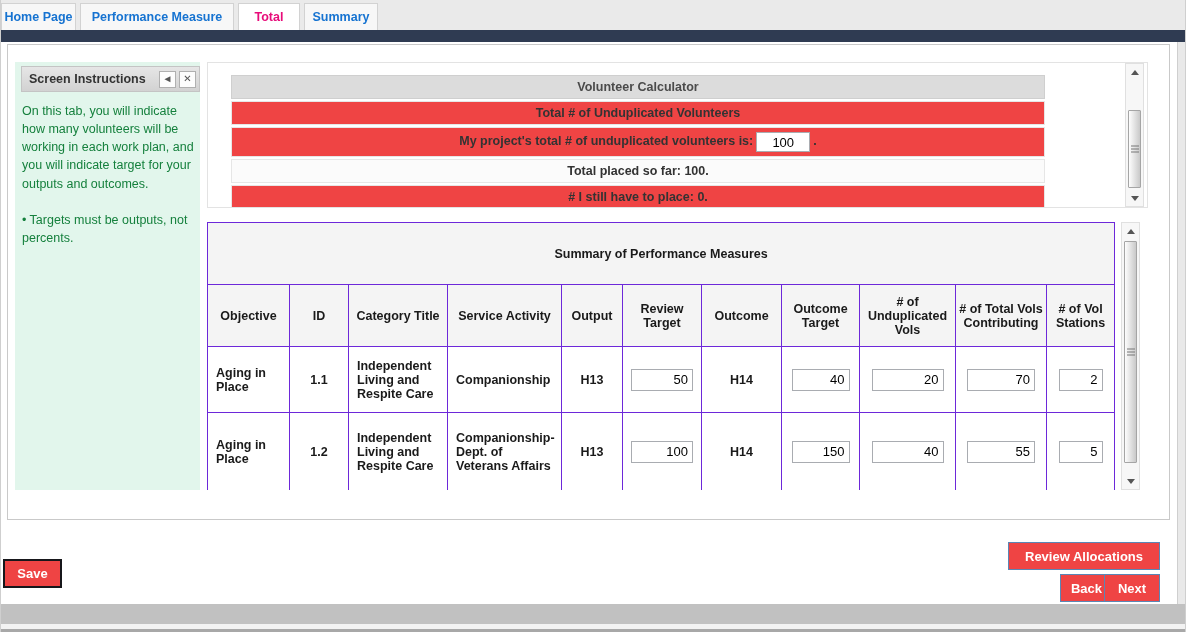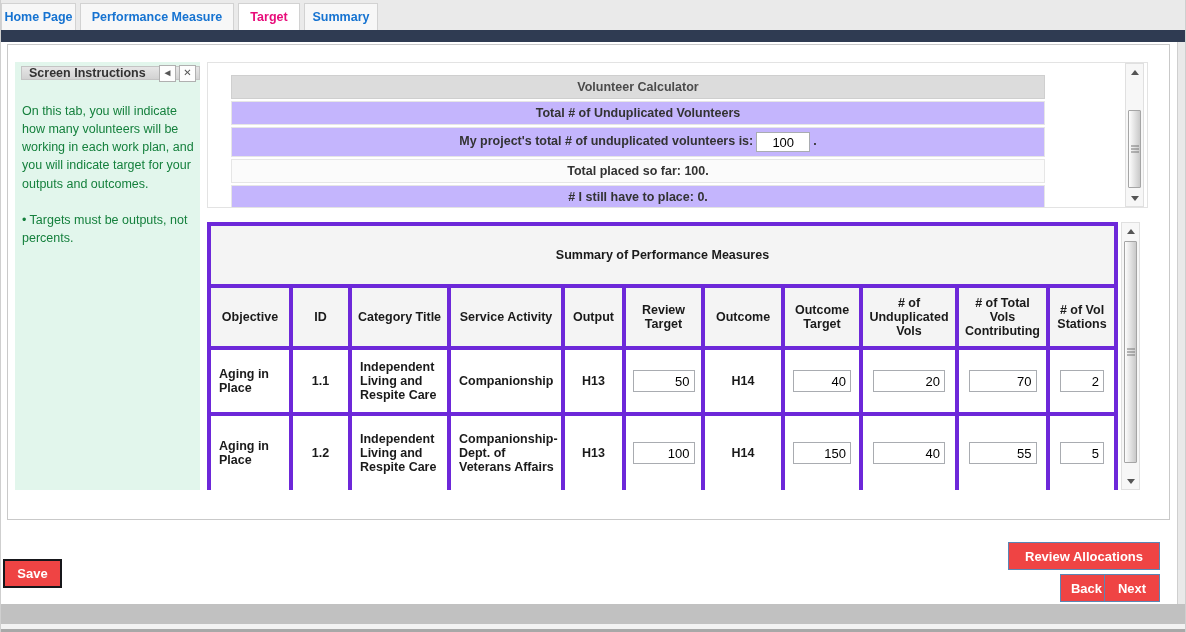--- a/index.html
+++ b/index.html
@@ -26,54 +26,54 @@
   .tab-target { left:237px; width:62px; }
   .tab-summary { left:303px; width:74px; }
   .navybar { position:absolute; left:0; top:30px; width:1186px; height:12px; background:#2f3b52; }
 
   
   .main-panel { position:absolute; left:6px; top:44px; width:1163px; height:476px; border:1px solid #c9c9c9; background:#fff; }
 
   
   .instructions { position:absolute; left:14px; top:62px; width:185px; height:428px; background:#e2f6ec; }
   .instr-header {
-    position:absolute; left:6px; right:0; top:4px; height:14px;
+    position:absolute; left:6px; right:0; top:4px; height:26px;
     background:linear-gradient(#e6e6e6,#d2d2d2); border:1px solid #c4c4c4;
     display:flex; align-items:center;
   }
   .instr-title { flex:1; font-size:12.5px; font-weight:bold; color:#333; padding-left:7px; }
   .instr-btn {
     width:17px; height:17px; margin-right:3px; background:#fdfdfd; border:1px solid #b0b0b0;
     display:flex; align-items:center; justify-content:center;
     font-size:10px; color:#555; cursor:pointer; line-height:1;
   }
   .instr-body { position:absolute; left:7px; right:5px; top:40px; font-size:12.5px; color:#15803d; line-height:1.45; }
   .instr-body .p2 { margin-top:18px; }
 
   
   .calc-region { position:absolute; left:206px; top:62px; width:941px; height:146px; border:1px solid #e3e3e3; background:#fff; overflow:hidden; }
   .summary-region { position:absolute; left:206px; top:222px; width:941px; height:268px; background:#fff; overflow:hidden; }
 
   
   .calc-table { position:absolute; left:23px; top:12px; width:814px; }
   .calc-row {
-    border:1px solid #e6e6e6; background:#c4b5fd; margin-bottom:2px;
+    border:1px solid #e6e6e6; background:#ef4444; margin-bottom:2px;
     text-align:center; font-size:12.5px; font-weight:bold; color:#333; padding:4px 0;
   }
   .calc-row.title-row { background:#dcdcdc; border-color:#cfcfcf; color:#4b4b4b; }
   .calc-row.alt { background:#fbfbfb; }
   .calc-input {
     width:54px; height:20px; border:1px solid #a9acb1; background:#fff;
     font-family:"Liberation Sans", sans-serif; font-size:13px; text-align:center;
     vertical-align:middle; margin:0 3px;
   }
 
   
   table.perf { border-collapse:collapse; table-layout:fixed; width:907px; }
-  table.perf th, table.perf td { border:4px solid #6d28d9; font-size:12.5px; font-weight:bold; color:#1a1a1a; }
+  table.perf th, table.perf td { border:1px solid #6d28d9; font-size:12.5px; font-weight:bold; color:#1a1a1a; }
   .perf-title { background:#dcdcdc; color:#4b4b4b; text-align:center; height:24px; }
   .perf thead th { background:#f4f4f4; text-align:center; padding:4px 3px; height:62px; }
   .perf tbody td { background:#fff; text-align:center; padding:4px 5px; vertical-align:middle; }
   .perf tbody td.lft { text-align:left; padding-left:8px; }
   .tbl-input {
     height:22px; border:1px solid #a9acb1; background:#fff;
     font-family:"Liberation Sans", sans-serif; font-size:13px; text-align:right; padding-right:4px;
   }
   .w62{width:62px;} .w58{width:58px;} .w72{width:72px;} .w68{width:68px;} .w44{width:44px;}
 
@@ -98,21 +98,21 @@
   .footer-bar { position:absolute; left:0; top:604px; width:1186px; height:20px; background:#c1c1c1; }
   .footer-strip { position:absolute; left:0; top:624px; width:1186px; height:5px; background:#f2f2f2; }
   .footer-line { position:absolute; left:0; top:629px; width:1186px; height:3px; background:#a8a8a8; }
 </style>
 </head>
 <body>
 
 <div class="tabbar">
   <div class="tab tab-home">Home Page</div>
   <div class="tab tab-perf">Performance Measure</div>
-  <div class="tab tab-target active">Target</div>
+  <div class="tab tab-target active">Total</div>
   <div class="tab tab-summary">Summary</div>
 </div>
 <div class="navybar"></div>
 
 <div class="main-panel"></div>
 
 <div class="instructions">
   <div class="instr-header">
     <span class="instr-title">Screen Instructions</span>
     <span class="instr-btn">

